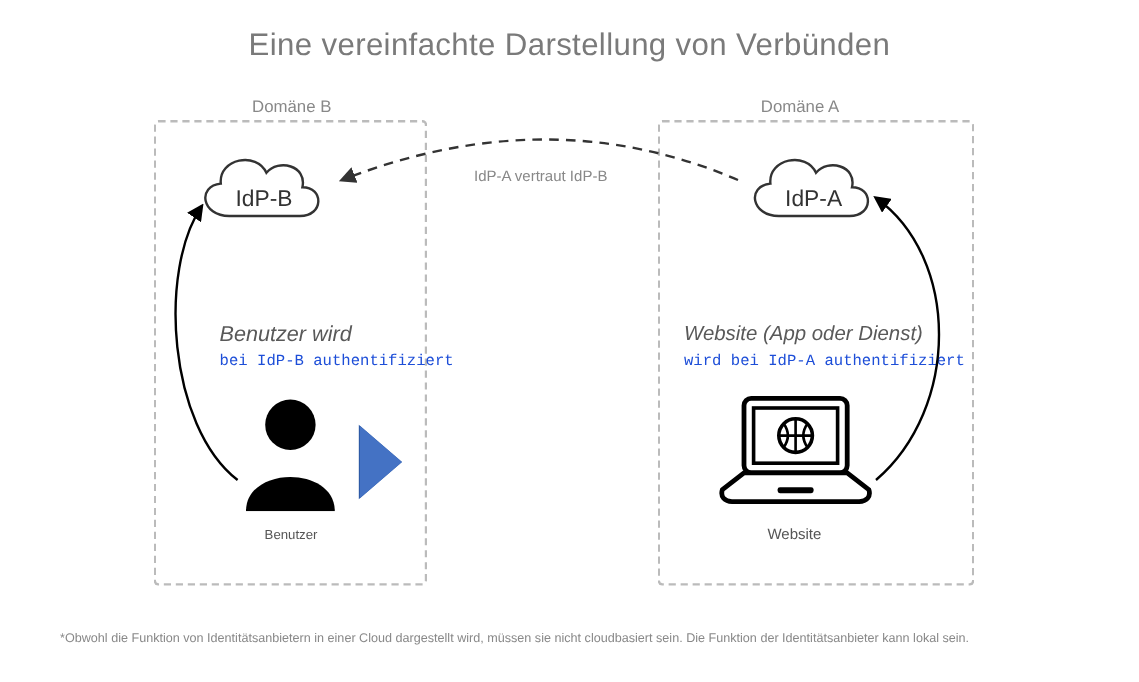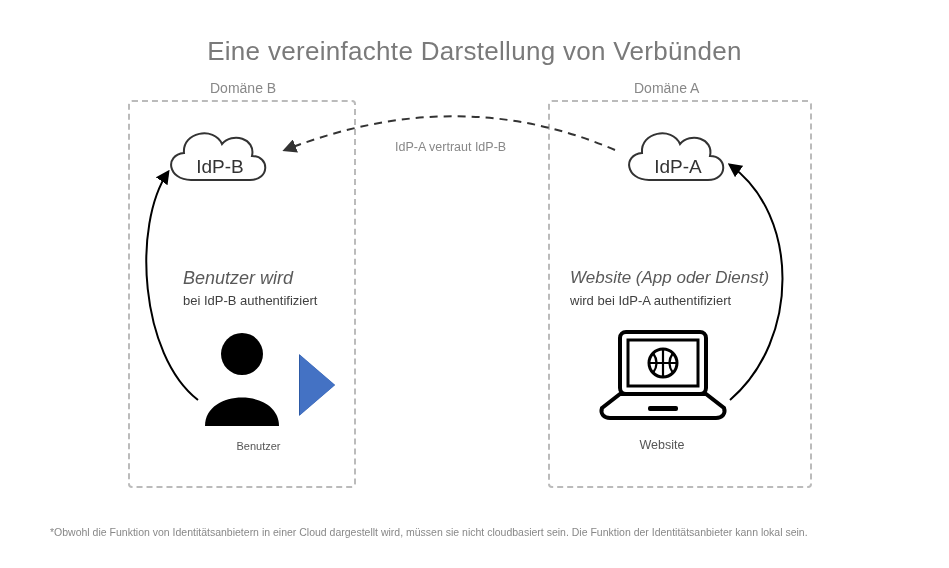--- a/index.html
+++ b/index.html
@@ -9,21 +9,21 @@
     width: 949px;
     height: 568px;
     position: relative;
     overflow: hidden;
   }
   .title {
     font-size: 26px;
     font-weight: 300;
     color: #7a7a7a;
     text-align: center;
-    padding-top: 36px;
+    padding-top: 22px;
     letter-spacing: 0.3px;
   }
   .domain-label {
     position: absolute;
     font-size: 14px;
     color: #888;
     text-align: left;
   }
   .domain-box {
     position: absolute;
@@ -46,21 +46,22 @@
   .auth-title {
     position: absolute;
     font-size: 18px;
     color: #595959;
     font-weight: 400;
     font-style: italic;
   }
   .auth-sub {
     position: absolute;
     font-size: 13px;
-    color: #404040;
+    color: #1d4ed8;
+    font-family: Liberation Mono, monospace;
   }
   .footnote {
     position: absolute;
     font-size: 10.5px;
     color: #888;
     left: 50px;
     bottom: 30px;
   }
   .trust-label {
     position: absolute;
@@ -141,21 +142,21 @@
 <div class="auth-title" style="left:183px; top:268px;">Benutzer wird</div>
 <div class="auth-sub" style="left:183px; top:293px;">bei IdP-B authentifiziert</div>
 
 <div class="auth-title" style="left:570px; top:268px; font-size:17px;">Website (App oder Dienst)</div>
 <div class="auth-sub" style="left:570px; top:293px;text-align:center;">wird bei IdP-A authentifiziert</div>
 
 <svg class="abs" style="left:197px; top:326px; width:90px; height:100px;" viewBox="0 0 90 100">
   <circle cx="45" cy="28" r="21" fill="#000"></circle>
   <path d="M8 100 C8 62 82 62 82 100 Z" fill="#000"></path>
 </svg>
-<div class="node-label" style="left:215px; top:440px; width:55px; font-size:11px;margin-left:16px;">Benutzer</div>
+<div class="node-label" style="left:215px; top:440px; width:55px; font-size:11px;">Benutzer</div>
 
 <svg class="abs" style="left:598px; top:328px; width:130px; height:100px;" viewBox="0 0 130 100">
   <rect x="22" y="4" width="86" height="62" rx="6" fill="#fff" stroke="#000" stroke-width="4"></rect>
   <rect x="30" y="12" width="70" height="46" fill="#fff" stroke="#000" stroke-width="3"></rect>
 
   <circle cx="65" cy="35" r="14" fill="none" stroke="#000" stroke-width="3"></circle>
   <path d="M51 35 H79 M65 21 V49 M55 25 C60 32 60 38 55 45 M75 25 C70 32 70 38 75 45" fill="none" stroke="#000" stroke-width="2.2"></path>
 
   <path d="M4 80 L22 66 H108 L126 80 C128 86 124 90 118 90 H12 C6 90 2 86 4 80 Z" fill="#fff" stroke="#000" stroke-width="4"></path>
   <rect x="50" y="78" width="30" height="5" rx="2" fill="#000"></rect>

